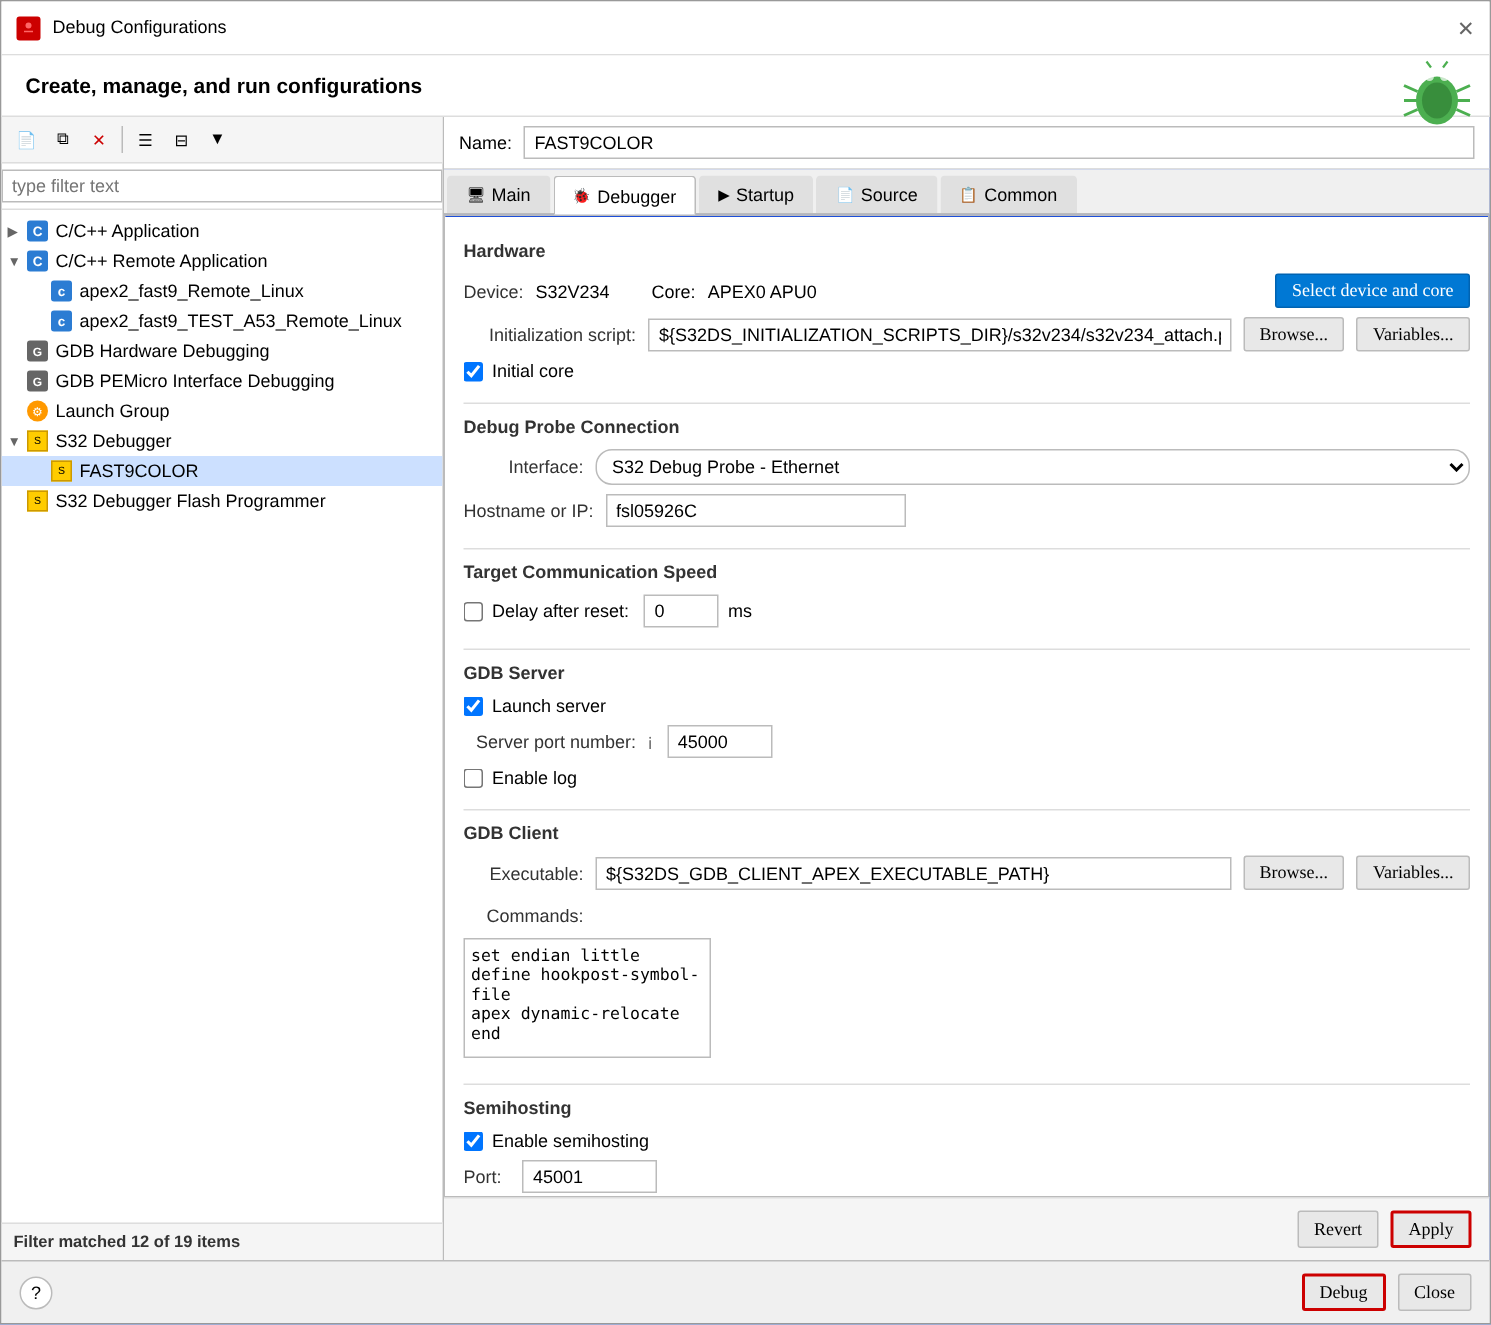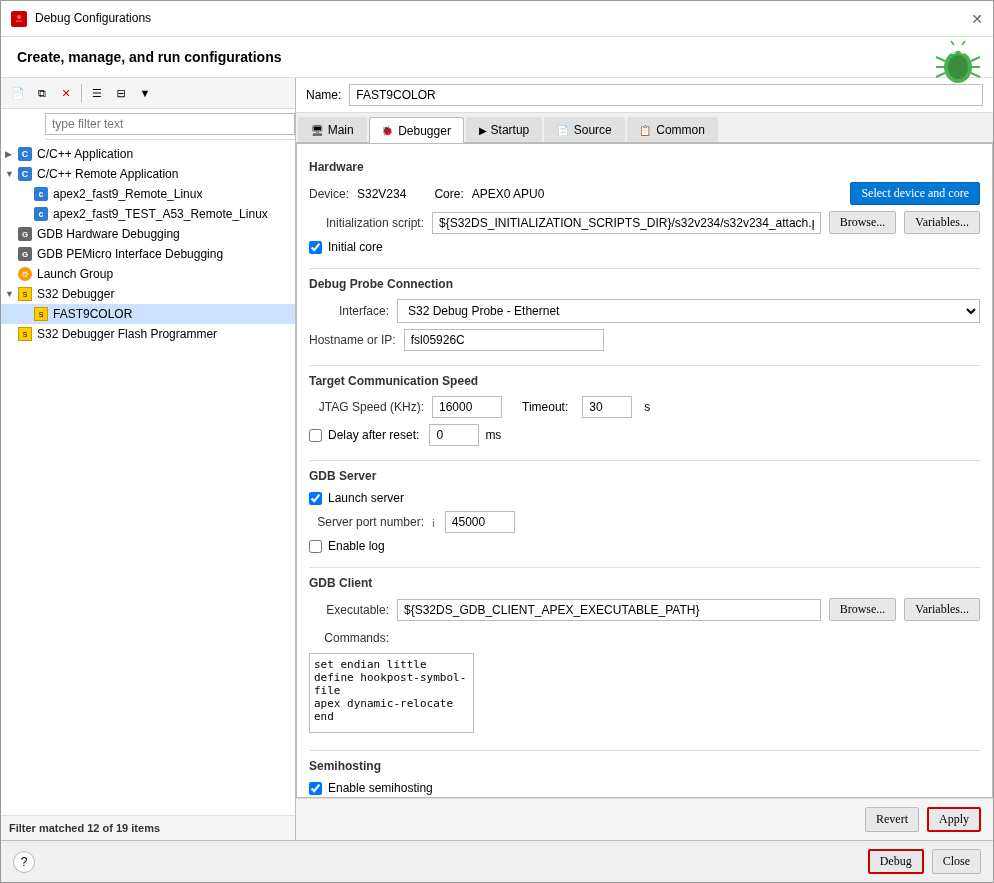--- a/index.html
+++ b/index.html
@@ -18,21 +18,21 @@
     
     .main-content { display: flex; flex: 1; overflow: hidden; }
     
     
     .left-panel { width: 295px; min-width: 295px; background: #fff; border-right: 1px solid #bbb; display: flex; flex-direction: column; }
     
     .toolbar { display: flex; align-items: center; padding: 4px 6px; gap: 2px; border-bottom: 1px solid #ddd; background: #f5f5f5; }
     .toolbar-btn { width: 22px; height: 22px; display: flex; align-items: center; justify-content: center; cursor: pointer; border: 1px solid transparent; border-radius: 2px; font-size: 11px; background: none; }
     .toolbar-separator { width: 1px; height: 18px; background: #bbb; margin: 0 2px; }
     
-    .filter-box { padding: 4px 0; border-bottom: 1px solid #ddd; margin-left: 44px; }
+    .filter-box { padding: 4px 0; border-bottom: 1px solid #ddd; }
     .filter-input { width: 100%; padding: 3px 6px; border: 1px solid #bbb; font-size: 12px; color: #999; }
     
     .tree { flex: 1; overflow-y: auto; overflow-x: hidden; padding: 4px 0; }
     .tree-item { display: flex; align-items: center; padding: 2px 4px; cursor: pointer; white-space: nowrap; }
     .tree-item.selected { background: #cce0ff; }
     .tree-arrow { width: 12px; min-width: 12px; font-size: 9px; color: #666; }
     .tree-indent { display: inline-block; }
     .tree-icon { width: 16px; min-width: 16px; height: 16px; margin-right: 4px; display: flex; align-items: center; justify-content: center; }
     .c-icon { width: 14px; height: 14px; background: #2b7cd3; color: #fff; font-size: 9px; font-weight: bold; display: flex; align-items: center; justify-content: center; border-radius: 2px; }
     .gdb-icon { width: 14px; height: 14px; background: #666; color: #fff; font-size: 8px; font-weight: bold; display: flex; align-items: center; justify-content: center; border-radius: 2px; }
@@ -65,21 +65,21 @@
     .field-label-left { font-size: 12px; color: #333; margin-right: 6px; }
     .field-value { font-size: 12px; color: #000; }
     .field-input { padding: 3px 6px; border: 1px solid #bbb; font-size: 12px; }
     .field-input-wide { flex: 1; padding: 3px 6px; border: 1px solid #bbb; font-size: 12px; }
     
     .btn { padding: 3px 10px; border: 1px solid #bbb; background: #e8e8e8; font-size: 12px; cursor: pointer; border-radius: 2px; font-family: Liberation Serif, serif; }
     .btn-primary { background: #0078d4; color: #fff; border-color: #0063b1; }
     .btn-outlined { border: 2px solid #cc0000; background: #e8e8e8; }
     
     .select-field { padding: 3px 6px; border: 1px solid #bbb; font-size: 12px; background: #fff; }
-    .select-wide { flex: 1; }
+    .select-wide { flex: 1; border-radius: 11px; }
     
     .checkbox-row { display: flex; align-items: center; gap: 6px; margin-bottom: 6px; }
     .checkbox-row input[type="checkbox"] { margin: 0; }
     
     .divider { height: 1px; background: #ddd; margin: 8px 0; }
     
     .bottom-buttons { display: flex; justify-content: flex-end; gap: 8px; padding: 8px 12px; background: #f5f5f5; border-top: 1px solid #ddd; }
     
     .footer-buttons { display: flex; justify-content: flex-end; gap: 8px; padding: 8px 12px; background: #f0f0f0; border-top: 1px solid #bbb; }
     .footer-left { display: flex; align-items: center; flex: 1; }
@@ -316,27 +316,20 @@
           <div class="field-row">
             <span class="field-label" style="min-width:80px;">Hostname or IP:</span>
             <input type="text" class="field-input hostname-input" value="fsl05926C" style="">
           </div>
         </div>
 
         <div class="divider"></div>
 
         <div class="section">
           <div class="section-title">Target Communication Speed</div>
-          <div class="field-row">
-            <span class="field-label" style="min-width:115px;">JTAG Speed (KHz):</span>
-            <input type="text" class="field-input jtag-input" value="16000" style="">
-            <span style="margin-left:12px;">Timeout:</span>
-            <input type="text" class="field-input timeout-input" value="30" style="margin-left: 6px;">
-            <span style="margin-left:4px;">s</span>
-          </div>
           <div class="checkbox-row">
             <input type="checkbox" id="delay-reset" style="">
             <label for="delay-reset">Delay after reset:</label>
             <input type="text" class="field-input ms-input" value="0" style="margin-left: 4px;">
             <span>ms</span>
           </div>
         </div>
 
         <div class="divider"></div>
 

